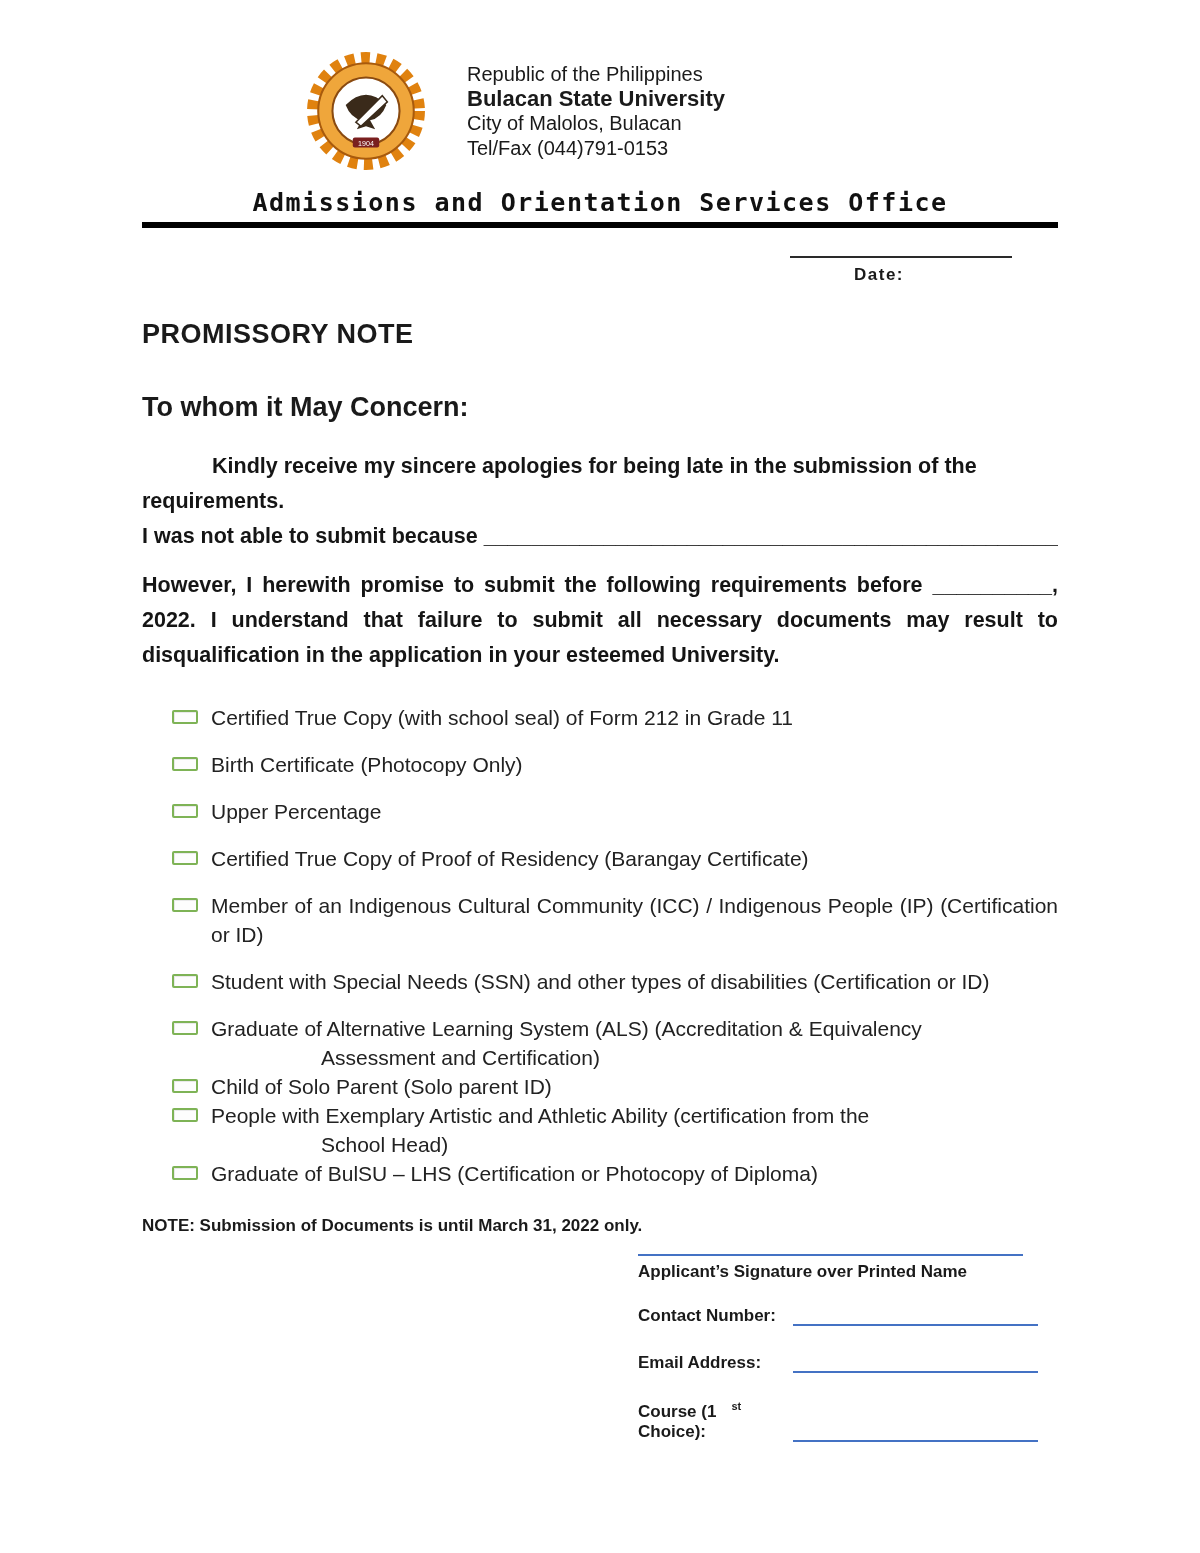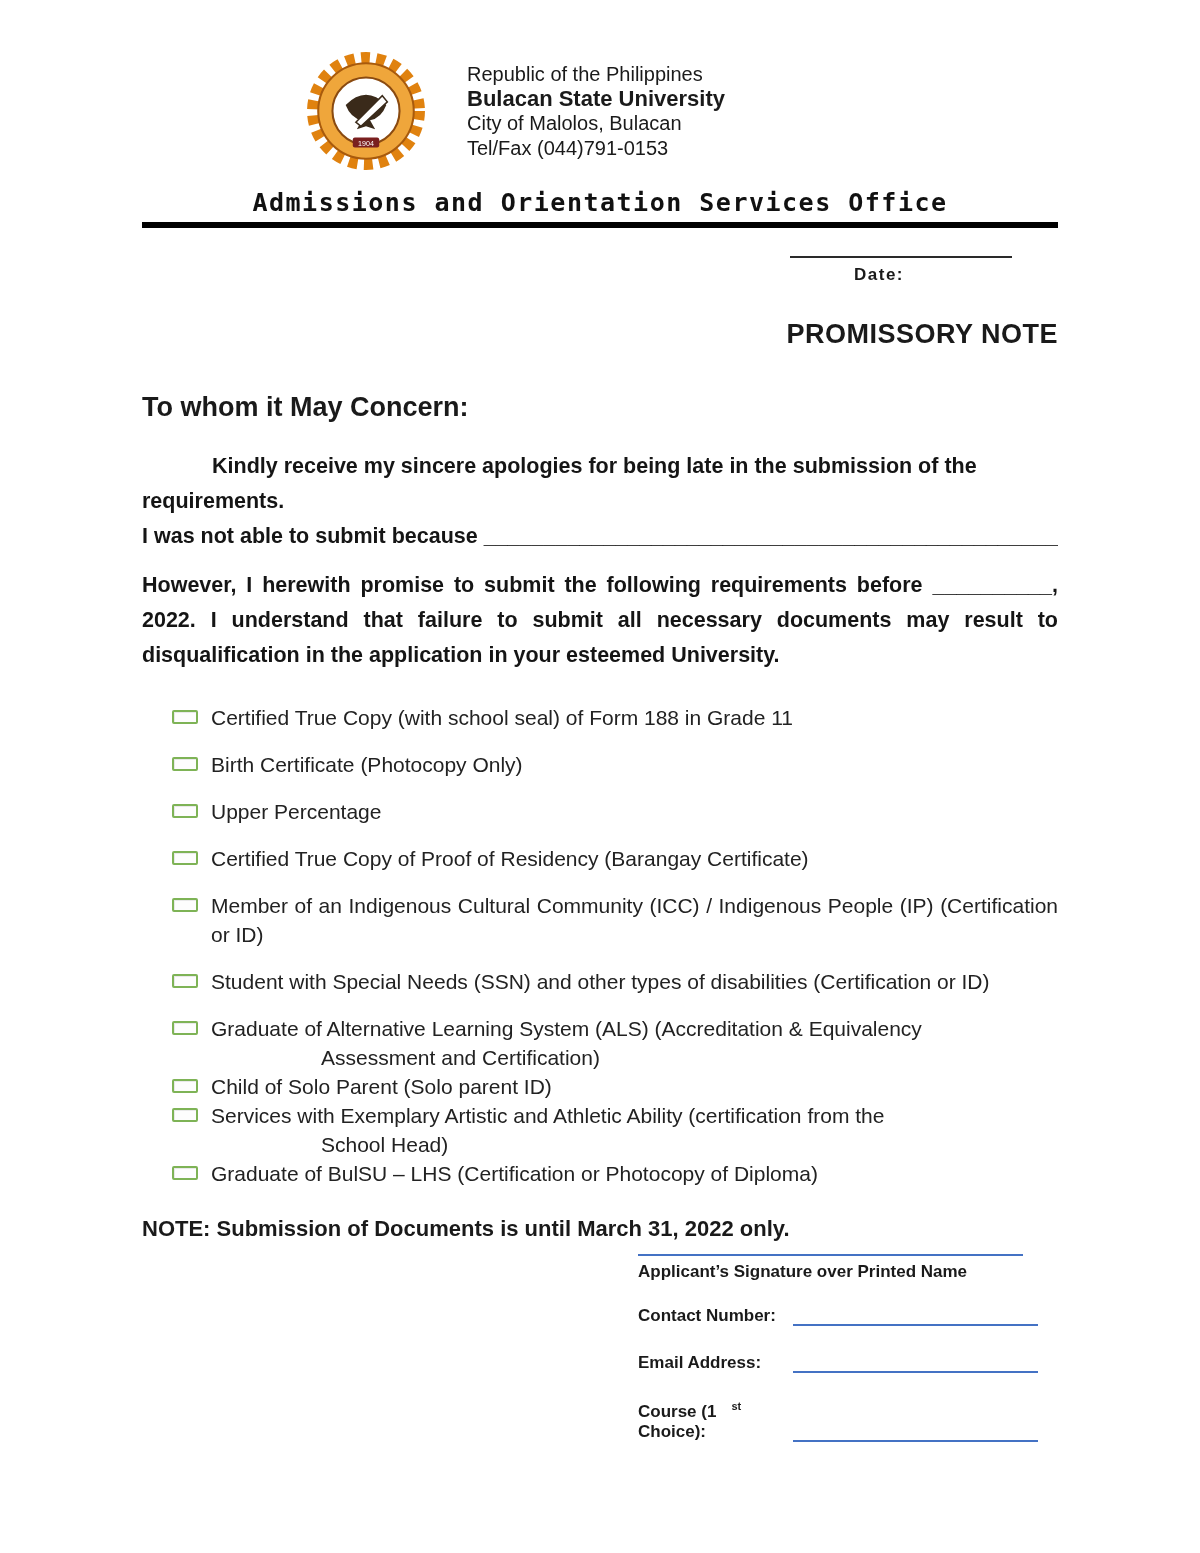--- a/index.html
+++ b/index.html
@@ -32,21 +32,21 @@
     color: #111;
   }
   .header-rule { margin-top: 5px; height: 6px; background: #000; }
 
   
   .date-block { margin-top: 28px; display: flex; flex-direction: column; align-items: flex-end; padding-right: 46px; }
   .date-line { width: 222px; border-bottom: 2px solid #2a2a2a; height: 2px; }
   .date-label { font-weight: bold; font-size: 17px; letter-spacing: 1.5px; margin-top: 7px; margin-right: 108px; }
 
   
-  .doc-title { margin-top: 34px; text-align: right; font-size: 27px; font-weight: bold; letter-spacing: 0.5px; }
+  .doc-title { margin-top: 34px; text-align: left; font-size: 27px; font-weight: bold; letter-spacing: 0.5px; }
   .salutation { margin-top: 42px; font-size: 27px; font-weight: bold; }
 
   
   .para { margin-top: 26px; font-size: 21.5px; line-height: 35px; font-weight: bold; color: #151515; }
   .para .line1 { text-indent: 70px; }
   .para .line2 { white-space: nowrap; overflow: hidden; }
   .para.justified { margin-top: 14px; text-align: justify; }
 
   
   .checklist { margin-top: 30px; padding-left: 30px; font-weight: normal; }
@@ -60,21 +60,21 @@
     box-shadow: inset 1px 1px 0 rgba(0,0,0,0.08);
     margin: 7px 13px 0 0;
     flex-shrink: 0;
     cursor: pointer;
   }
   .check-body { flex: 1; font-size: 21px; line-height: 29px; color: #222; }
   .check-text.justify { text-align: justify; }
   .check-line2 { margin-left: 110px; font-size: 21px; line-height: 29px; color: #222; }
 
   
-  .note-line { margin-top: 28px; font-size: 22px; font-weight: bold; }
+  .note-line { margin-top: 28px; font-size: 17px; font-weight: bold; }
 
   
   .sig-block { position: absolute; left: 638px; top: 1246px; width: 400px; font-size: 17px; font-weight: bold; }
   .sig-line-main { width: 385px; border-bottom: 2px solid var(--line-blue, #4472c4); height: 10px; }
   .sig-caption { margin-top: 6px; margin-bottom: 24px; }
   .sig-row { display: flex; align-items: flex-end; margin-bottom: 27px; }
   .sig-label { width: 155px; flex-shrink: 0; }
   .sig-blank { flex: 1; border-bottom: 2px solid var(--line-blue, #4472c4); height: 16px; cursor: text; }
   .sig-label sup { font-size: 11px; margin-left: 15px; }
 </style>
@@ -121,21 +121,21 @@
     <div class="line2">I was not able to submit because _________________________________________________________</div>
   </div>
 
   <div class="para justified">However, I herewith promise to submit the following requirements before __________, 2022. I understand that failure to submit all necessary documents may result to disqualification in the application in your esteemed University.</div>
 
   <div class="checklist">
 
     <div class="check-item">
       <span class="checkbox"></span>
       <div class="check-body">
-          <div class="check-text">Certified True Copy (with school seal) of Form 188 in Grade 11</div>
+          <div class="check-text">Certified True Copy (with school seal) of Form 212 in Grade 11</div>
         </div>
     </div>
 
     <div class="check-item">
       <span class="checkbox"></span>
       <div class="check-body">
           <div class="check-text">Birth Certificate (Photocopy Only)</div>
         </div>
     </div>
 
@@ -179,21 +179,21 @@
     <div class="check-item tight">
       <span class="checkbox"></span>
       <div class="check-body">
           <div class="check-text">Child of Solo Parent (Solo parent ID)</div>
         </div>
     </div>
 
     <div class="check-item tight">
       <span class="checkbox"></span>
       <div class="check-body">
-        <div class="check-text">Services with Exemplary Artistic and Athletic Ability (certification from the</div>
+        <div class="check-text">People with Exemplary Artistic and Athletic Ability (certification from the</div>
         <div class="check-line2">School Head)</div>
       </div>
     </div>
 
     <div class="check-item tight">
       <span class="checkbox"></span>
       <div class="check-body">
           <div class="check-text">Graduate of BulSU – LHS (Certification or Photocopy of Diploma)</div>
         </div>
     </div>

